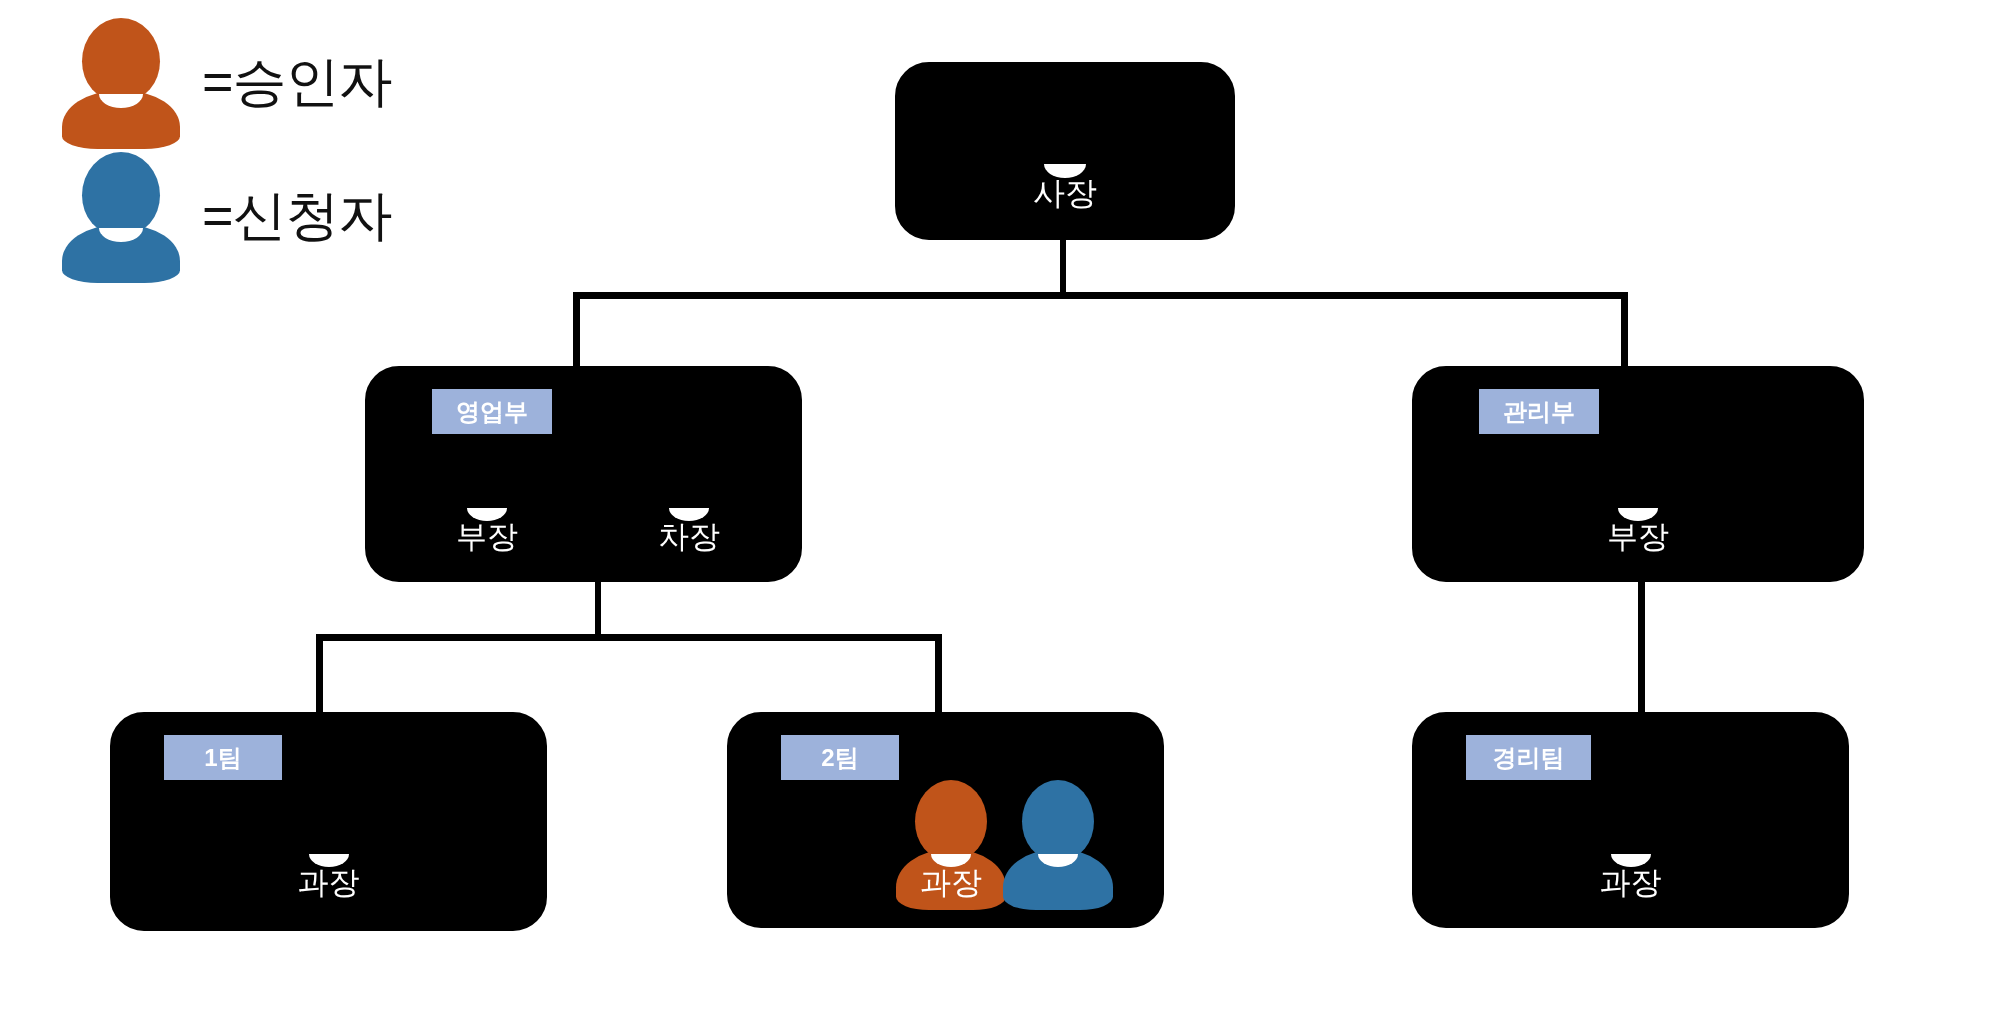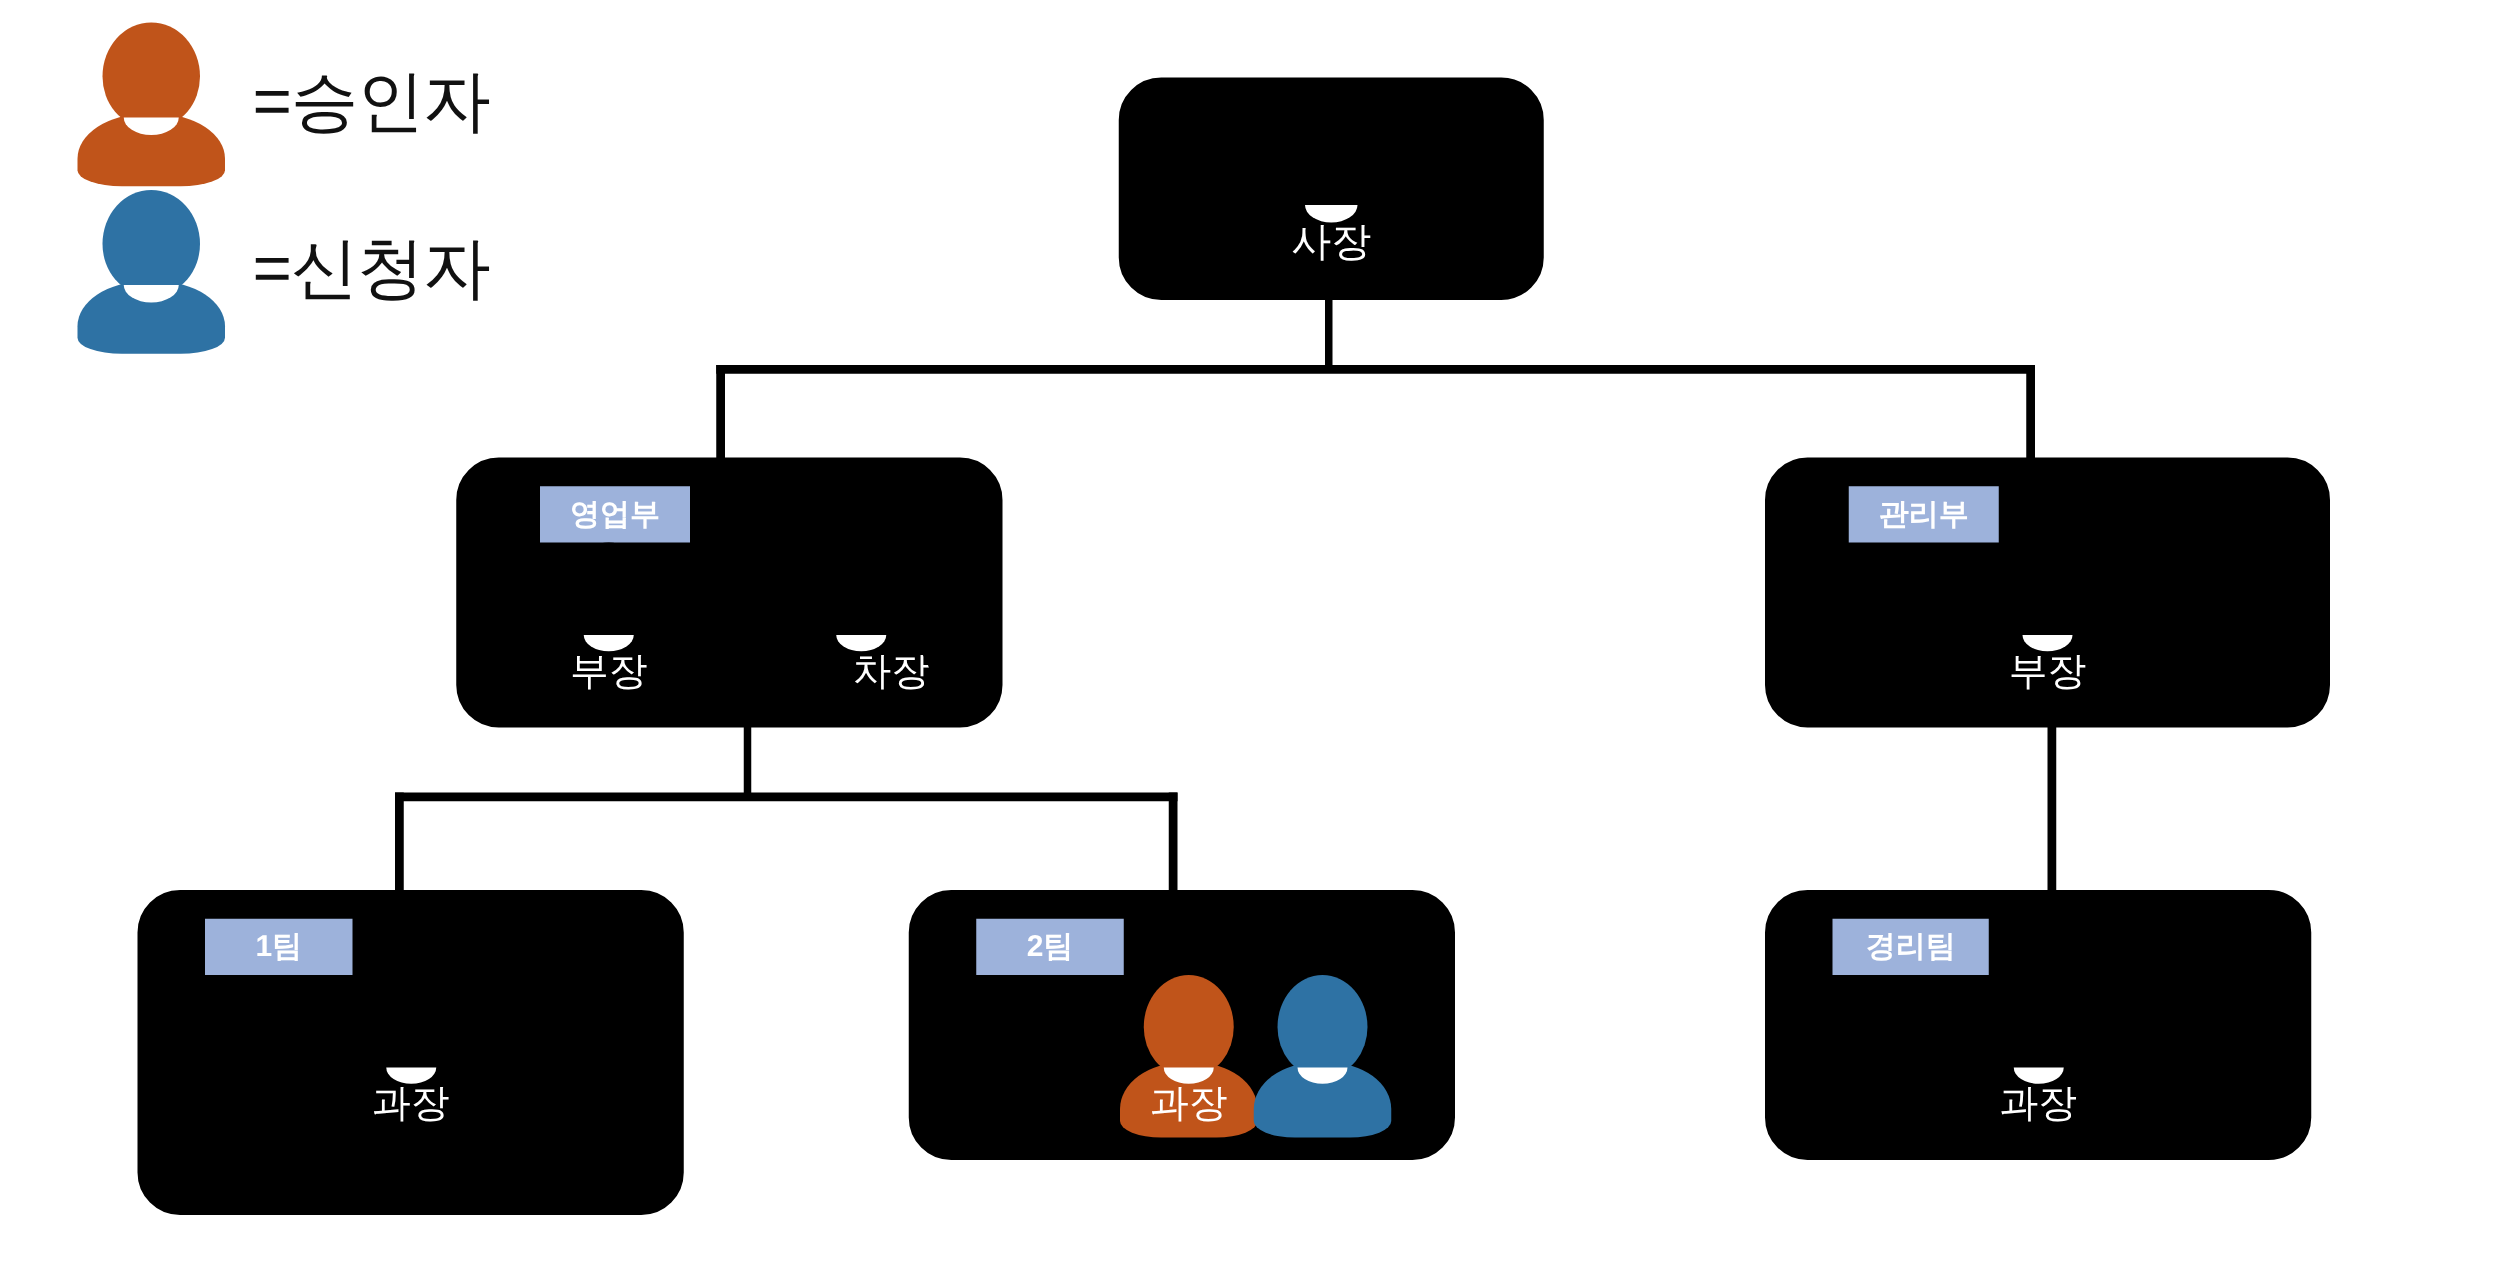--- a/index.html
+++ b/index.html
@@ -166,39 +166,39 @@
       <span class="head" style="width: 72px; height: 80px; top: 0px; background: rgb(0, 0, 0);"></span>
       <span class="neck" style="width:40px; height:13px; top:74px;"></span>
       <span class="body" style="width: 110px; height: 60px; top: 70px; background: rgb(0, 0, 0);">
         <span class="rank" style="font-size:31px;">부장</span>
       </span>
     </span>
 
     <span class="person" style="position:absolute; left:265px; top:64px; width:110px; height:130px;">
       <span class="head" style="width: 72px; height: 80px; top: 0px; background: rgb(0, 0, 0);"></span>
       <span class="neck" style="width:40px; height:13px; top:74px;"></span>
-      <span class="body" style="width: 110px; height: 60px; top: 70px; background: rgb(0, 0, 0); justify-content: flex-end;">
+      <span class="body" style="width: 110px; height: 60px; top: 70px; background: rgb(0, 0, 0);">
         <span class="rank" style="font-size:31px;">차장</span>
       </span>
     </span>
   </div>
 
   <div class="node" style="left: 1412px; top: 366px; width: 452px; height: 216px; border-color: rgb(0, 0, 0);">
     <span class="dept-badge" style="left:63px; top:19px; width:120px; height:45px; background:#9DB2DB;">관리부</span>
 
     <span class="person" style="position:absolute; left:50%; transform:translateX(-50%); top:64px; width:110px; height:130px;">
       <span class="head" style="width: 72px; height: 80px; top: 0px; background: rgb(0, 0, 0);"></span>
       <span class="neck" style="width:40px; height:13px; top:74px;"></span>
       <span class="body" style="width: 110px; height: 60px; top: 70px; background: rgb(0, 0, 0);">
         <span class="rank" style="font-size:31px;">부장</span>
       </span>
     </span>
   </div>
 
-  <div class="node" style="left: 110px; top: 712px; width: 437px; height: 260px; border-color: rgb(0, 0, 0); padding-left: 32px;">
+  <div class="node" style="left: 110px; top: 712px; width: 437px; height: 219px; border-color: rgb(0, 0, 0); padding-left: 32px;">
     <span class="dept-badge" style="left:50px; top:19px; width:118px; height:45px; background:#9DB2DB;">1팀</span>
 
     <span class="person" style="position:absolute; left:50%; transform:translateX(-50%); top:64px; width:110px; height:130px;">
       <span class="head" style="width: 72px; height: 80px; top: 0px; background: rgb(0, 0, 0);"></span>
       <span class="neck" style="width:40px; height:13px; top:74px;"></span>
       <span class="body" style="width: 110px; height: 60px; top: 70px; background: rgb(0, 0, 0);">
         <span class="rank" style="font-size:31px;">과장</span>
       </span>
     </span>
   </div>

